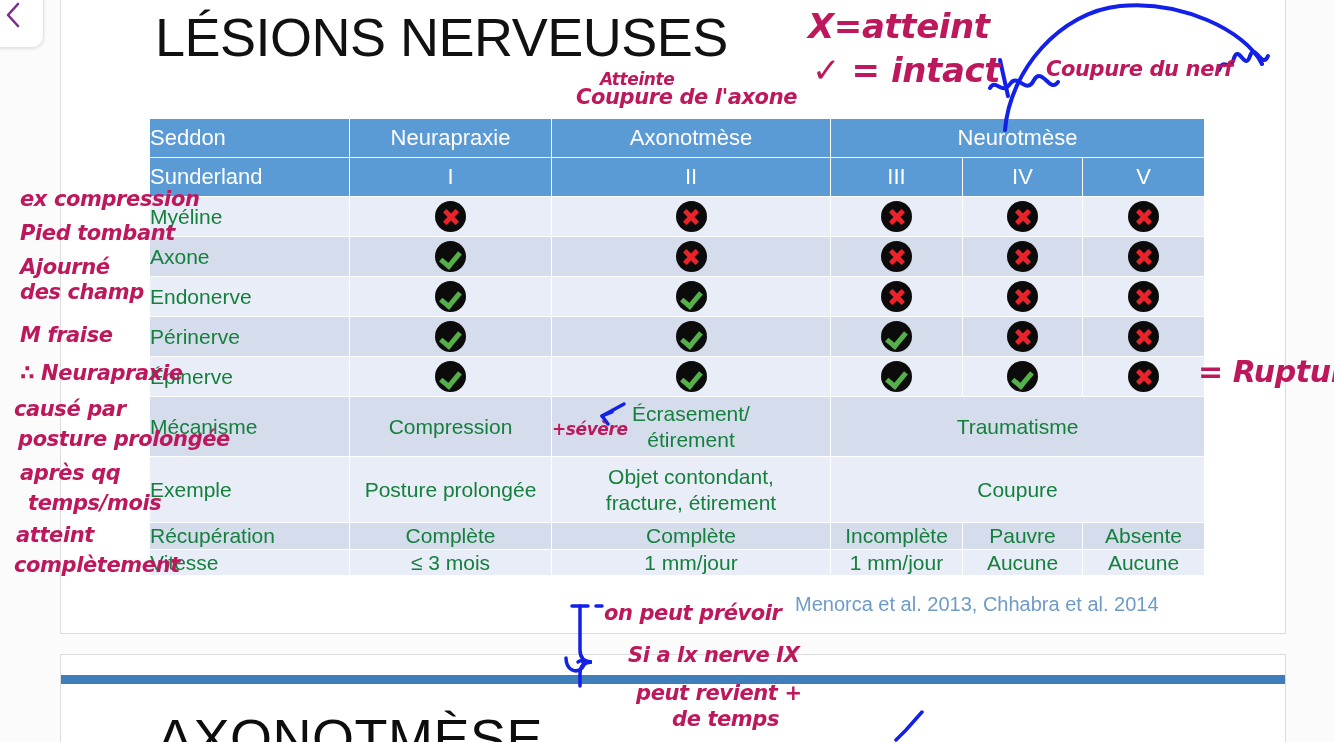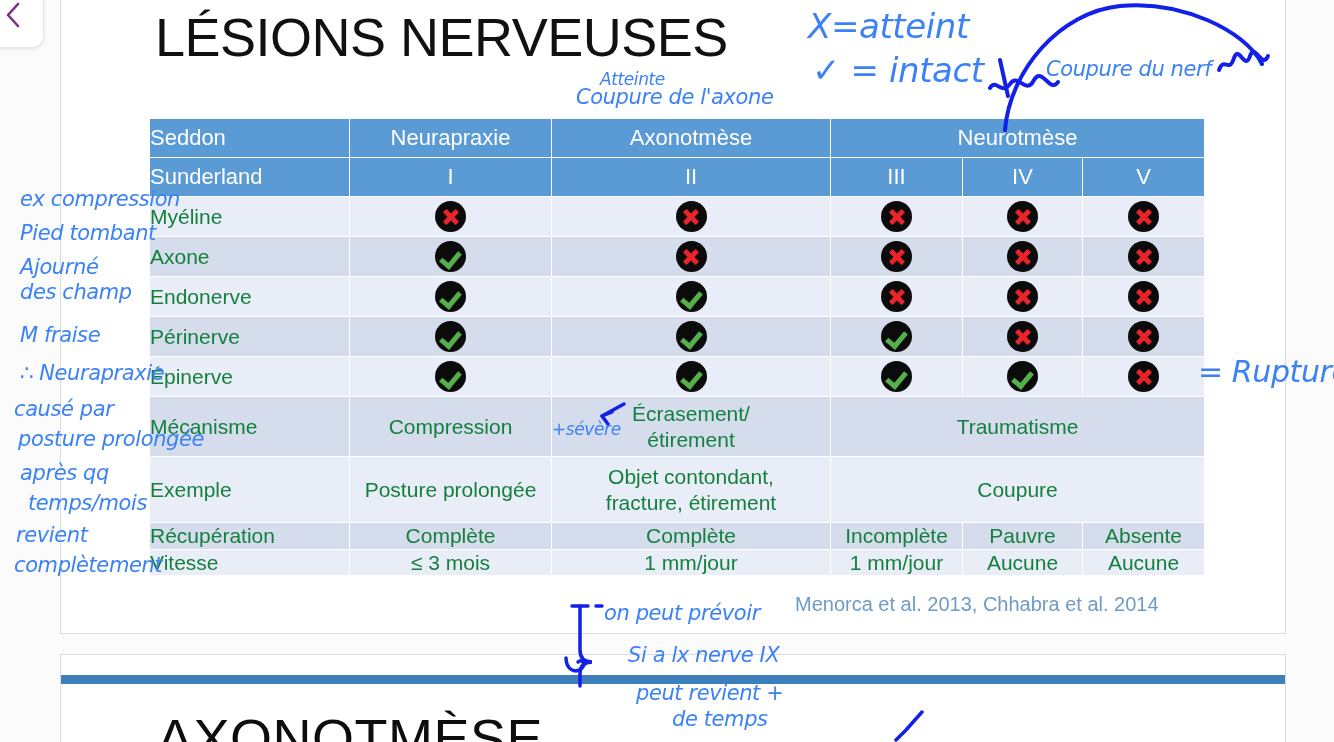--- a/index.html
+++ b/index.html
@@ -108,23 +108,23 @@
 
   
   .citation {
     position: absolute; left: 734px; top: 603px;
     font-size: 20px; color: #6E9BC7; white-space: nowrap;
   }
 
   
   .ink {
     position: absolute;
-    color: #3b82f6;
+    color: #be185d;
     font-family: "DejaVu Sans", sans-serif;
-    font-weight: 400;
+    font-weight: 700;
     font-style: italic;
     white-space: pre;
     line-height: 1.08;
     z-index: 30;
     letter-spacing: -0.4px;
     transform-origin: left top;
   }
   .ink.sm  { font-size: 17px; }
   .ink.md  { font-size: 21px; }
   .ink.lg  { font-size: 30px; }
@@ -272,21 +272,21 @@
   <div class="ink md" style="left:20px; top:188px;">ex compression</div>
   <div class="ink md" style="left:20px; top:222px;">Pied tombant</div>
   <div class="ink md" style="left:20px; top:256px;">Ajourné</div>
   <div class="ink md" style="left:20px; top:281px;">des champ</div>
   <div class="ink md" style="left:20px; top:324px;">M fraise</div>
   <div class="ink md" style="left:20px; top:362px;">∴ Neurapraxie</div>
   <div class="ink md" style="left:14px; top:398px;">causé par</div>
   <div class="ink md" style="left:18px; top:428px;">posture prolongée</div>
   <div class="ink md" style="left:20px; top:462px;">après qq</div>
   <div class="ink md" style="left:28px; top:492px;">temps/mois</div>
-  <div class="ink md" style="left:16px; top:524px;">revient</div>
+  <div class="ink md" style="left:16px; top:524px;">atteint</div>
   <div class="ink md" style="left:14px; top:554px;">complètement</div>
 
   <div class="ink sm" style="left:552px; top:420px;">+sévère</div>
   <svg class="inkpath" style="left:0; top:0; width:1334px; height:742px;">
     <path d="M624,404 L602,416" fill="none" stroke="#1320E8" stroke-width="3.5" stroke-linecap="round"></path>
     <path d="M602,416 L612,412 M602,416 L608,424" fill="none" stroke="#1320E8" stroke-width="3.5" stroke-linecap="round"></path>
   </svg>
 
   <div class="ink lg" style="left:1198px; top:356px;">= Rupture</div>
 

